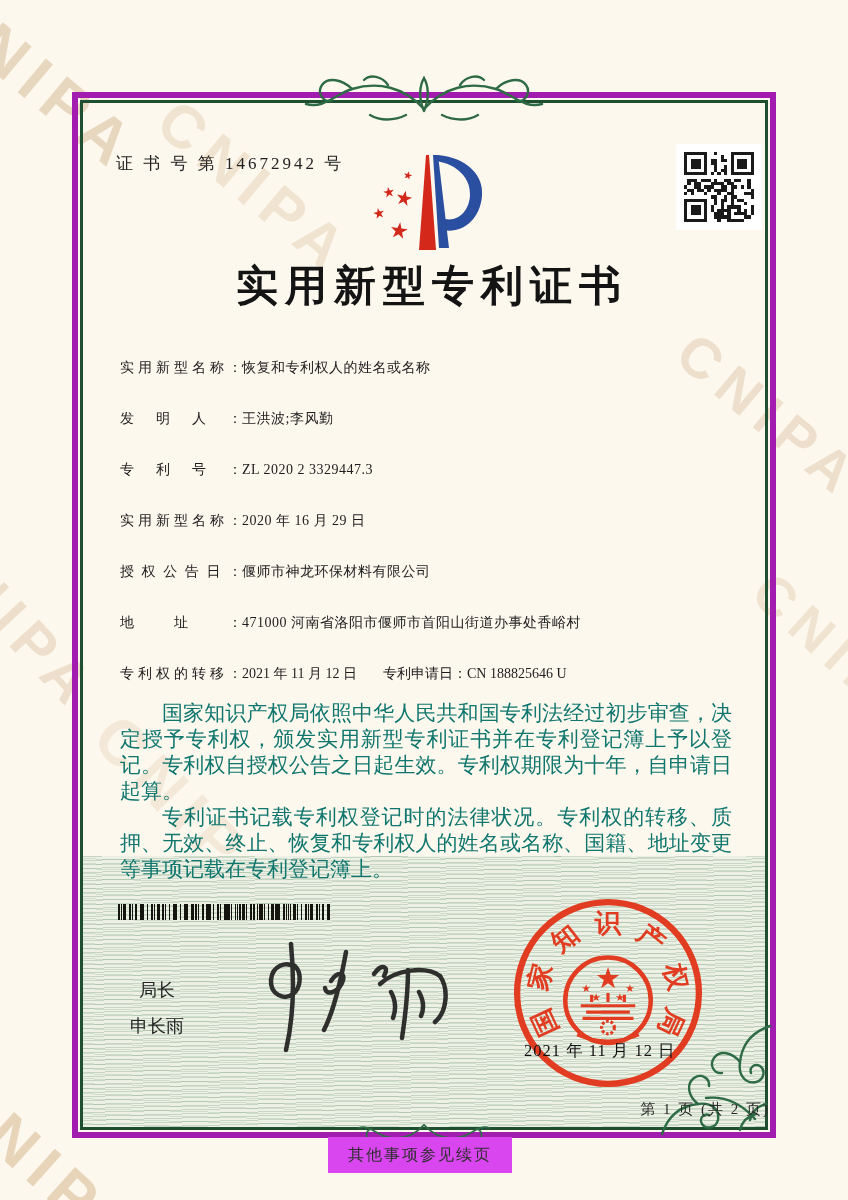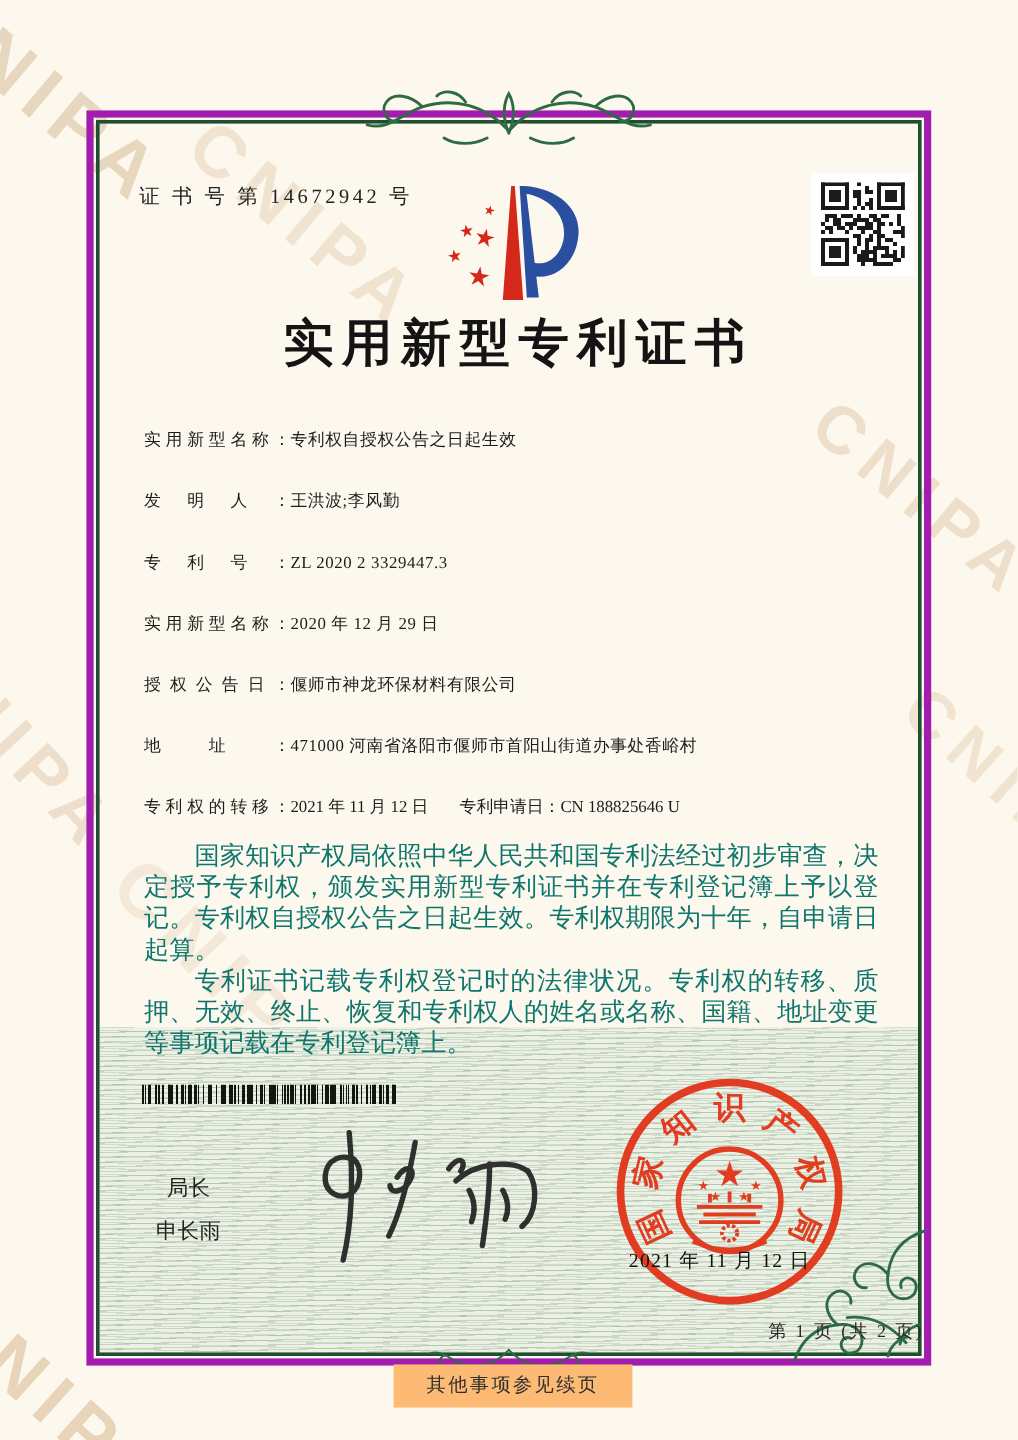--- a/index.html
+++ b/index.html
@@ -54,21 +54,21 @@
              repeating-linear-gradient(90deg,#15150f 0 1px,rgba(0,0,0,0) 1px 5px,#15150f 5px 8px,rgba(0,0,0,0) 8px 17px);}
   .signer{position:absolute;left:52px;top:874px;font-size:18px;color:#222;line-height:36px;text-align:center;}
   .signature{position:absolute;left:178px;top:838px;}
   .seal{position:absolute;left:430px;top:795px;width:200px;height:200px;opacity:.95;}
   .seal-date{position:absolute;left:446px;top:942px;width:160px;font-size:16.5px;color:#111;
              letter-spacing:1px;z-index:5;white-space:nowrap;}
   .page-num{position:absolute;left:0;right:0;top:1002px;text-align:right;font-size:15px;
             color:#2a2a2a;letter-spacing:2px;}
 
   
-  .cont-note{position:absolute;left:328px;top:1137px;width:199px;height:36px;background:#fdba74;
+  .cont-note{position:absolute;left:328px;top:1137px;width:184px;height:36px;background:#d946ef;
              text-align:center;line-height:36px;font-size:16px;color:#2f2f2f;letter-spacing:2px;}
 </style>
 </head>
 <body>
 
 <div class="page">
 
   <span class="wm" style="left:-34px;top:-28px;font-size:64px;transform:rotate(40deg);opacity:.8">CNIPA</span>
   <span class="wm" style="left:188px;top:86px;font-size:60px;transform:rotate(40deg);opacity:.5">CNIPA</span>
   <span class="wm" style="left:706px;top:320px;font-size:56px;transform:rotate(40deg);opacity:.6">CNIPA</span>
@@ -276,33 +276,33 @@
       <polygon points="70,7 73,7 80,102 63,102" fill="#d3281a"></polygon>
       <polygon points="77,7 82,7 93,100 83,100" fill="#2b4fa0"></polygon>
       <path d="M82,7 C112,10 128,28 126,48 C124,72 106,86 87,82 L89,71 C103,74 113,62 114,48 C115,30 101,16 80,13 Z" fill="#2b4fa0"></path>
     </svg>
 
     <div class="title">实用新型专利证书</div>
 
     <div class="fields">
       <div class="frow">
         <span class="flabel">实用新型名称：</span>
-        <span class="fvalue">专利权自授权公告之日起生效</span>
+        <span class="fvalue">恢复和专利权人的姓名或名称</span>
       </div>
       <div class="frow">
         <span class="flabel">发明人：</span>
         <span class="fvalue">王洪波;李风勤</span>
       </div>
       <div class="frow">
         <span class="flabel">专利号：</span>
         <span class="fvalue">ZL 2020 2 3329447.3</span>
       </div>
       <div class="frow">
         <span class="flabel">实用新型名称：</span>
-        <span class="fvalue">2020 年 12 月 29 日</span>
+        <span class="fvalue">2020 年 16 月 29 日</span>
       </div>
       <div class="frow">
         <span class="flabel">授权公告日：</span>
         <span class="fvalue">偃师市神龙环保材料有限公司</span>
       </div>
       <div class="frow">
         <span class="flabel">地址：</span>
         <span class="fvalue">471000 河南省洛阳市偃师市首阳山街道办事处香峪村</span>
       </div>
       <div class="frow">

